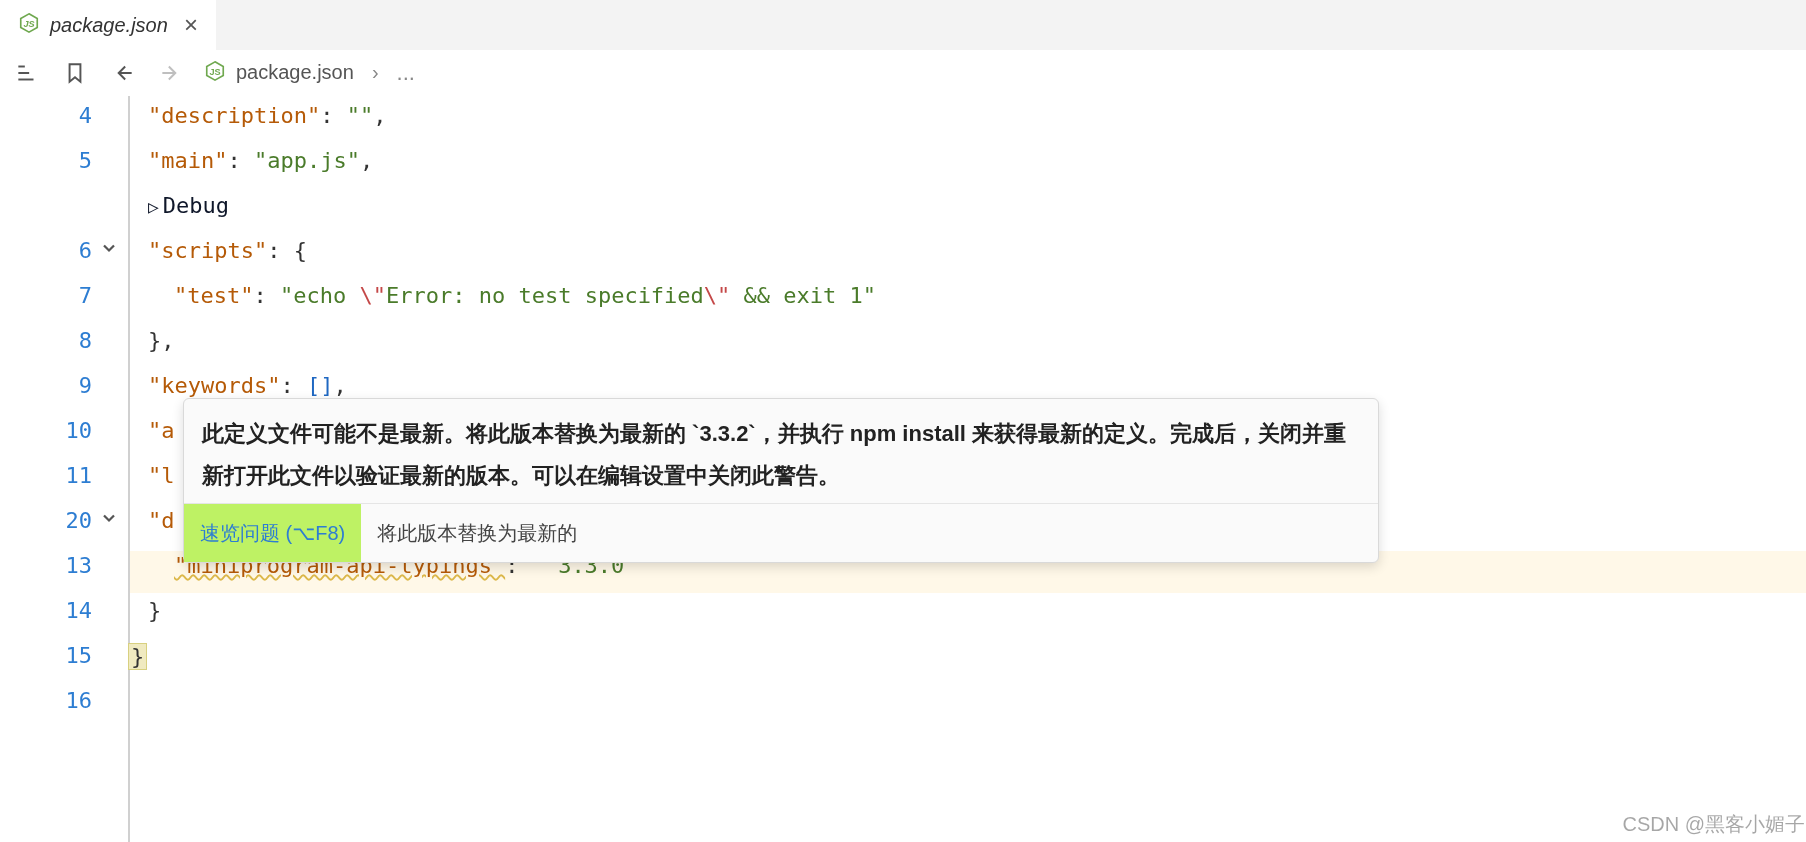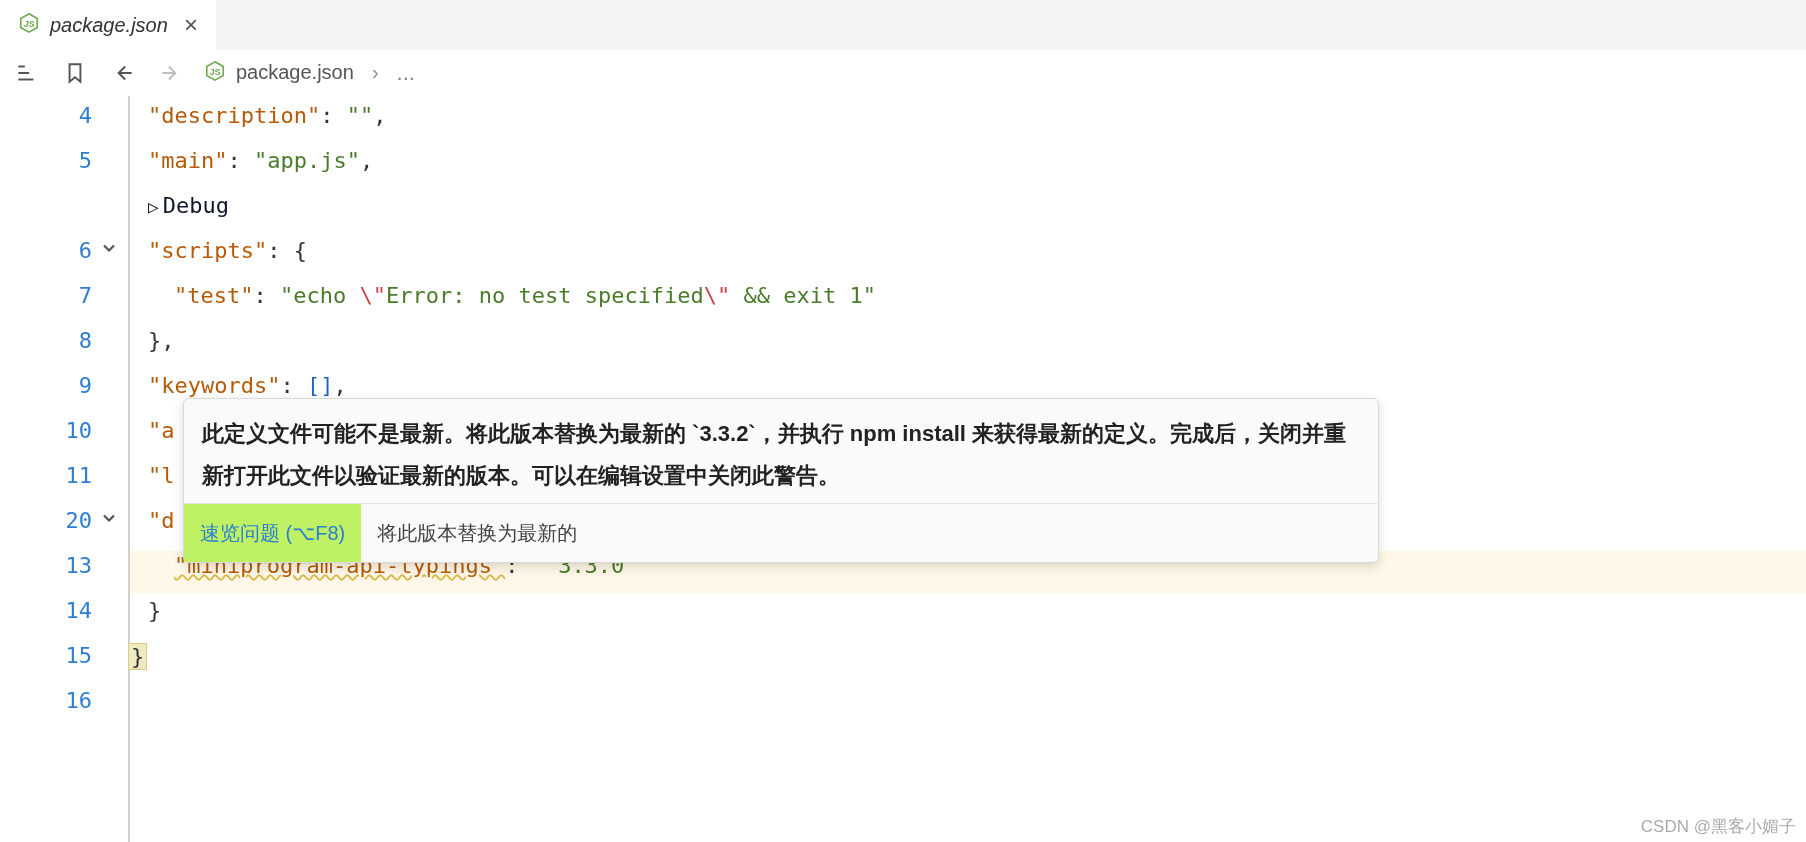--- a/index.html
+++ b/index.html
@@ -49,21 +49,21 @@
 
   
   .hover { position: absolute; top: 302px; left: 55px; width: 1196px; background: #fafafa; border: 1px solid #d9d9d9; border-radius: 6px; box-shadow: 0 4px 12px rgba(0,0,0,0.14); font-family: -apple-system, "Helvetica Neue", Arial, sans-serif; font-size: 22px; color: #222; line-height: 1.9; z-index: 5; }
   .hover-body { padding: 14px 18px 6px 18px; font-weight: bold; }
   .hover-actions { display: flex; border-top: 1px solid #e5e5e5; }
   .hover-action { padding: 10px 16px; font-size: 20px; }
   .hover-action.link { color: #2d7dd2; background: #bef264; cursor: pointer; }
   .hover-action.disabled { color: #444; background: #fafafa; }
 
   
-  .watermark { position: absolute; right: 10px; bottom: 4px; font-size: 17px; color: rgba(0,0,0,0.35); font-family: -apple-system, sans-serif; margin-left: 44px; }
+  .watermark { position: absolute; right: 1px; bottom: 4px; font-size: 20px; color: rgba(0,0,0,0.35); font-family: -apple-system, sans-serif; margin-left: 44px; }
 </style>
 </head>
 <body>
 
 <div class="root">
 
   <div class="tab-row">
     <div class="tab">
       <span class="file-icon">
         <svg viewBox="0 0 24 24">

